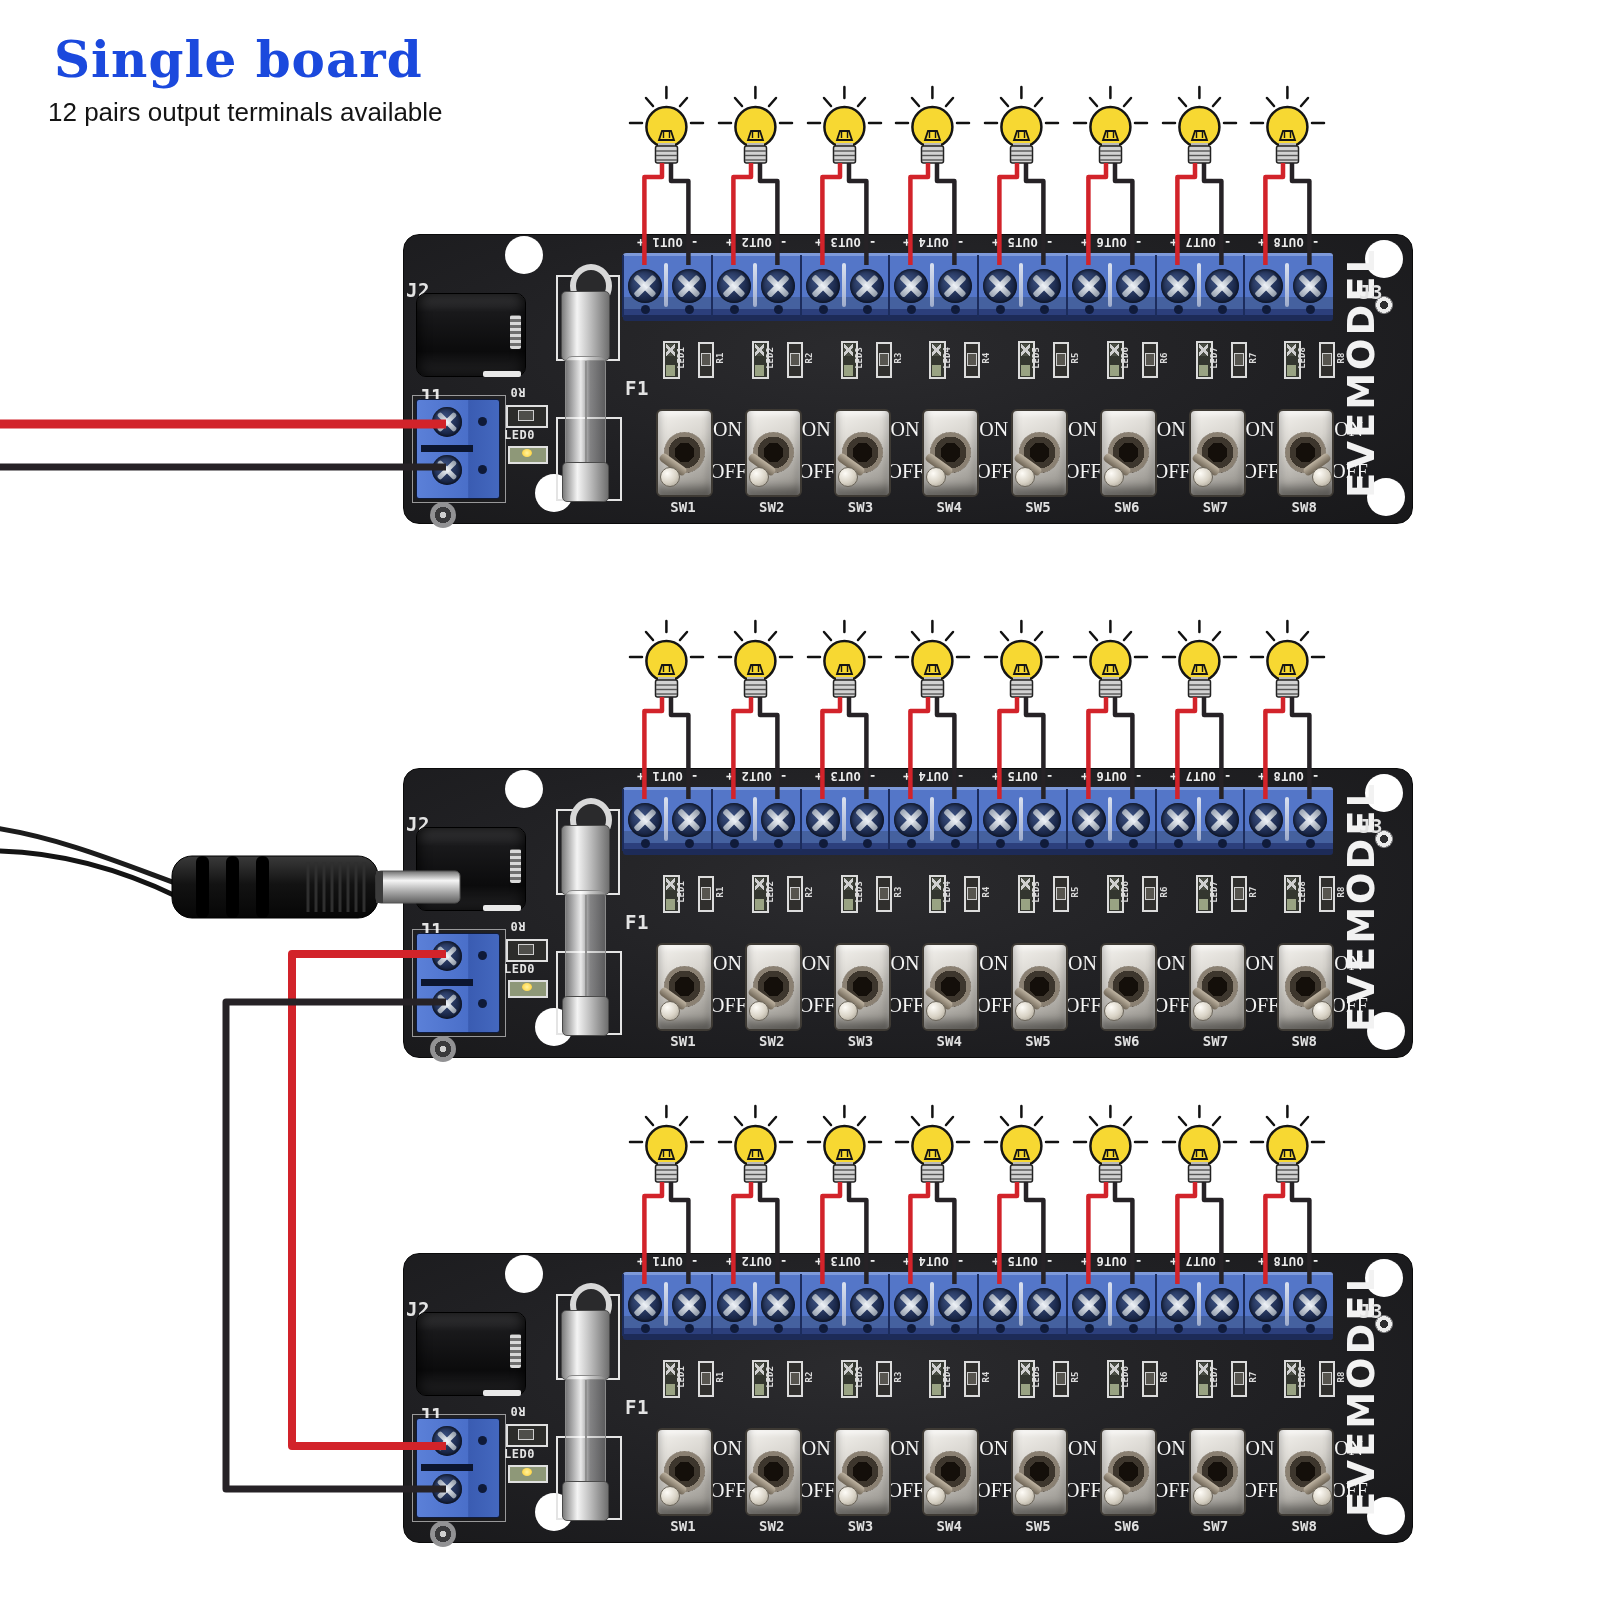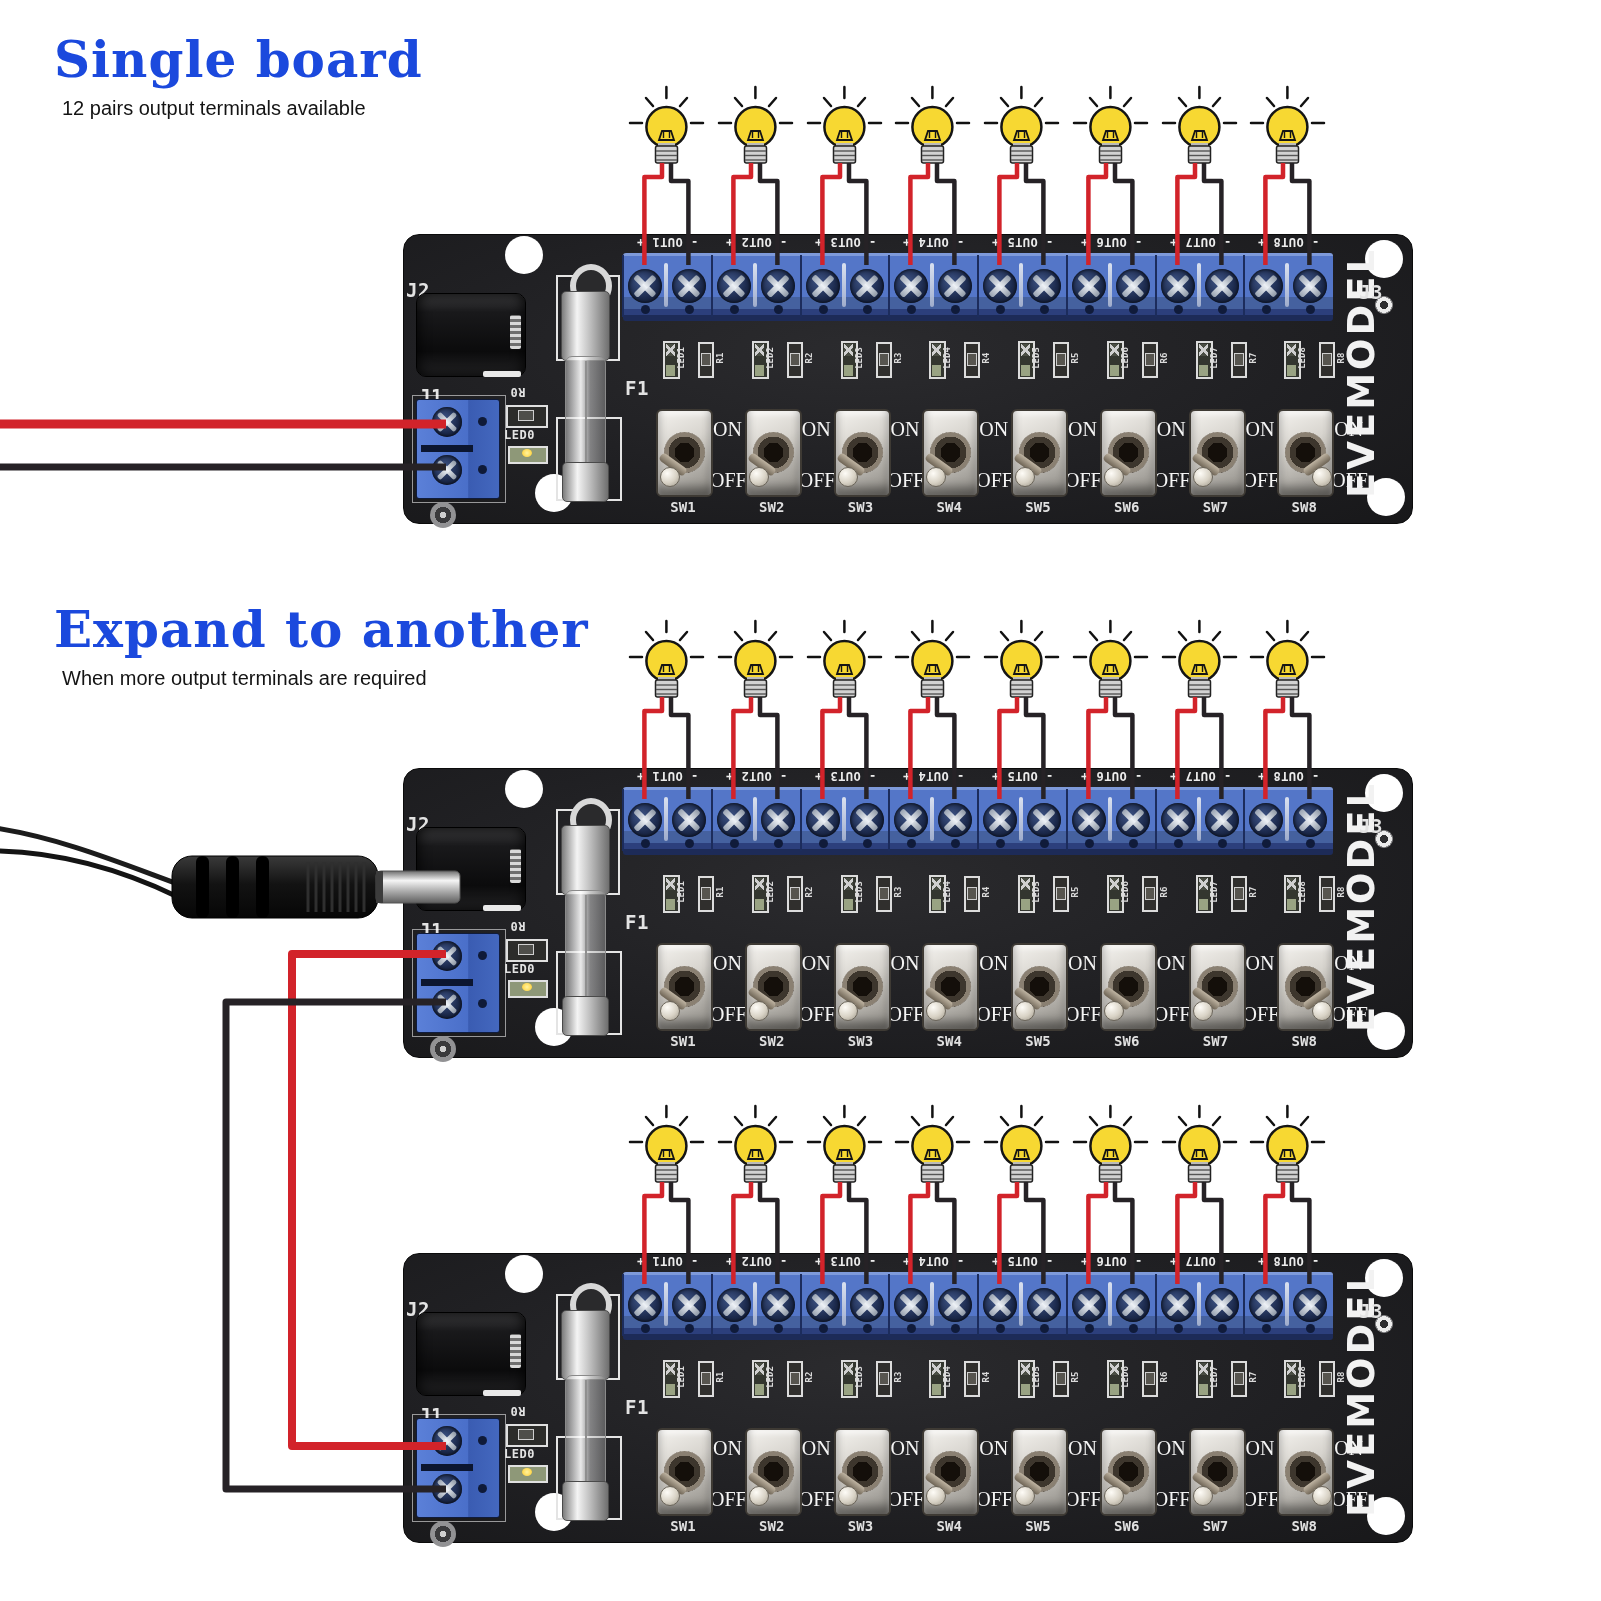--- a/index.html
+++ b/index.html
@@ -2,22 +2,22 @@
 <html><head>
 <meta charset="utf-8">
 <style>
   html,body{margin:0;padding:0;background:#fff;}
   #canvas{position:relative;width:1601px;height:1601px;background:#ffffff;overflow:hidden;
           font-family:"DejaVu Sans Mono", monospace;}
   
   .caption{position:absolute;left:46px;}
   .caption h1{margin:8px;font-family:"DejaVu Serif", serif;font-weight:bold;
               font-size:50px;line-height:1.05;color:#1b49dd;letter-spacing:1px;}
-  .caption p{margin:10px 0 0 16px;font-family:"Liberation Sans", sans-serif;
-             font-size:20px;color:#141414;}
+  .caption p{margin:10px 0 0 2px;font-family:"Liberation Sans", sans-serif;
+             font-size:26px;color:#141414;}
   #cap1{top:26px;} #cap2{top:596px;}
   
   .board-slot{position:absolute;left:403px;width:1010px;height:290px;z-index:1;}
   .board,.pcb{position:absolute;inset:0;}
   .pcb{background:radial-gradient(ellipse at 45% 40%, #2b2b2e 0%, #202023 55%, #18181a 100%);
        border-radius:16px;border:1px solid #0b0b0b;}
   .pcb > *{position:absolute;}
   .hole{width:38px;height:38px;border-radius:50%;background:#fff;}
   .j3hole{width:18px;height:18px;border-radius:50%;
           background:radial-gradient(circle,#2e2e30 0 32%, #ececec 32% 62%, #8f8f91 62%);}
@@ -92,21 +92,21 @@
           box-shadow:inset 0 -8px 10px rgba(0,0,0,.38), inset 0 4px 5px rgba(255,255,255,.55);}
   .swring{position:absolute;left:6px;top:21px;width:41px;height:41px;border-radius:50%;
           background:radial-gradient(circle,#140f0a 0 34%,#3d362d 34% 55%,#8a8072 55% 70%,#4f453a 70% 82%,#756b5d 82%);}
   .lever{position:absolute;left:0;top:49px;width:30px;height:9px;border-radius:4px;
          background:linear-gradient(180deg,#c0b5a3,#6e6455);transform:rotate(36deg);}
   .ball{position:absolute;left:2px;top:56px;width:18px;height:18px;border-radius:50%;border:1px solid #6b655a;
         background:radial-gradient(circle at 35% 30%,#fefcf7,#d8d2c5 55%,#9d978a 100%);}
   .switch.flip .lever{left:23px;transform:rotate(-36deg);}
   .switch.flip .ball{left:33px;}
   .onoff{font-family:"Liberation Serif", serif;font-size:20px;color:#f4f4f4;}
-  .on-label{left:90px;top:183px;} .off-label{left:87px;top:234px;}
+  .on-label{left:90px;top:183px;} .off-label{left:87px;top:225px;}
   .swlab{left:16px;top:264px;width:88px;text-align:center;font-size:14px;font-weight:bold;color:#e0e0e0;}
   
   #wires-overlay{position:absolute;left:0;top:0;z-index:5;pointer-events:none;}
   #bulbs-layer{position:absolute;inset:0;z-index:6;pointer-events:none;}
   .bulb-unit{position:absolute;width:88.75px;height:180px;}
 </style>
 </head>
 <body>
 
 <div id="canvas">
@@ -151,24 +151,20 @@
     </g>
 
     <path d="M446,954 H292 V1446 H446" stroke="#d2232a" stroke-width="8" fill="none" stroke-linejoin="round"></path>
     <path d="M446,1002 H226 V1489 H446" stroke="#262226" stroke-width="7" fill="none" stroke-linejoin="round"></path>
   </svg>
 
   <section class="caption" id="cap1">
     <h1>Single board</h1>
     <p>12 pairs output terminals available</p>
   </section>
-  <section class="caption" id="cap2">
-    <h1>Expand to another</h1>
-    <p>When more output terminals are required</p>
-  </section>
 
   <div class="board-slot" id="board1" style="top: 234px;">
       <div class="board">
     <div class="pcb">
       <div class="hole" style="left:101px;top:1px"></div>
       <div class="hole" style="left:961px;top:5px"></div>
       <div class="hole" style="left:131px;top:239px"></div>
       <div class="hole" style="left:963px;top:243px"></div>
       <div class="sslabel" style="left:2px;top:44px">J2</div>
       <div class="jack"></div>

